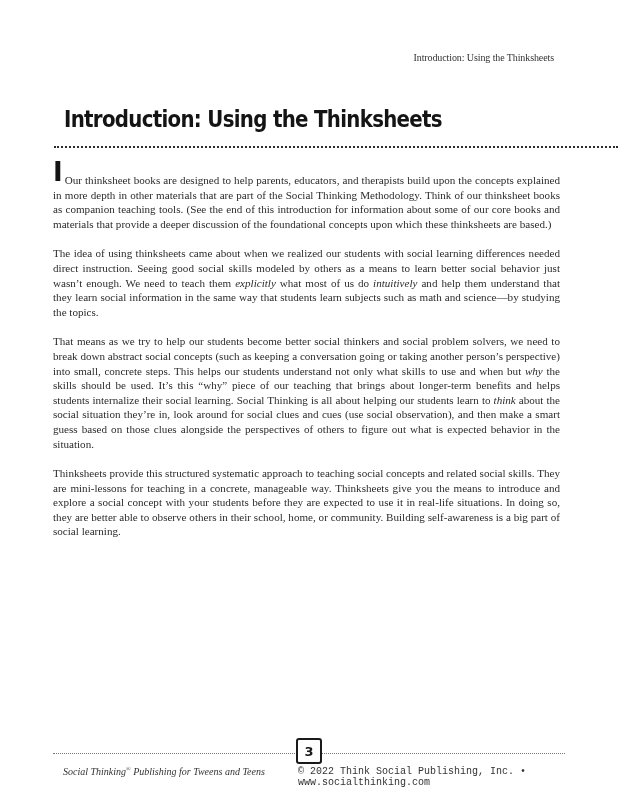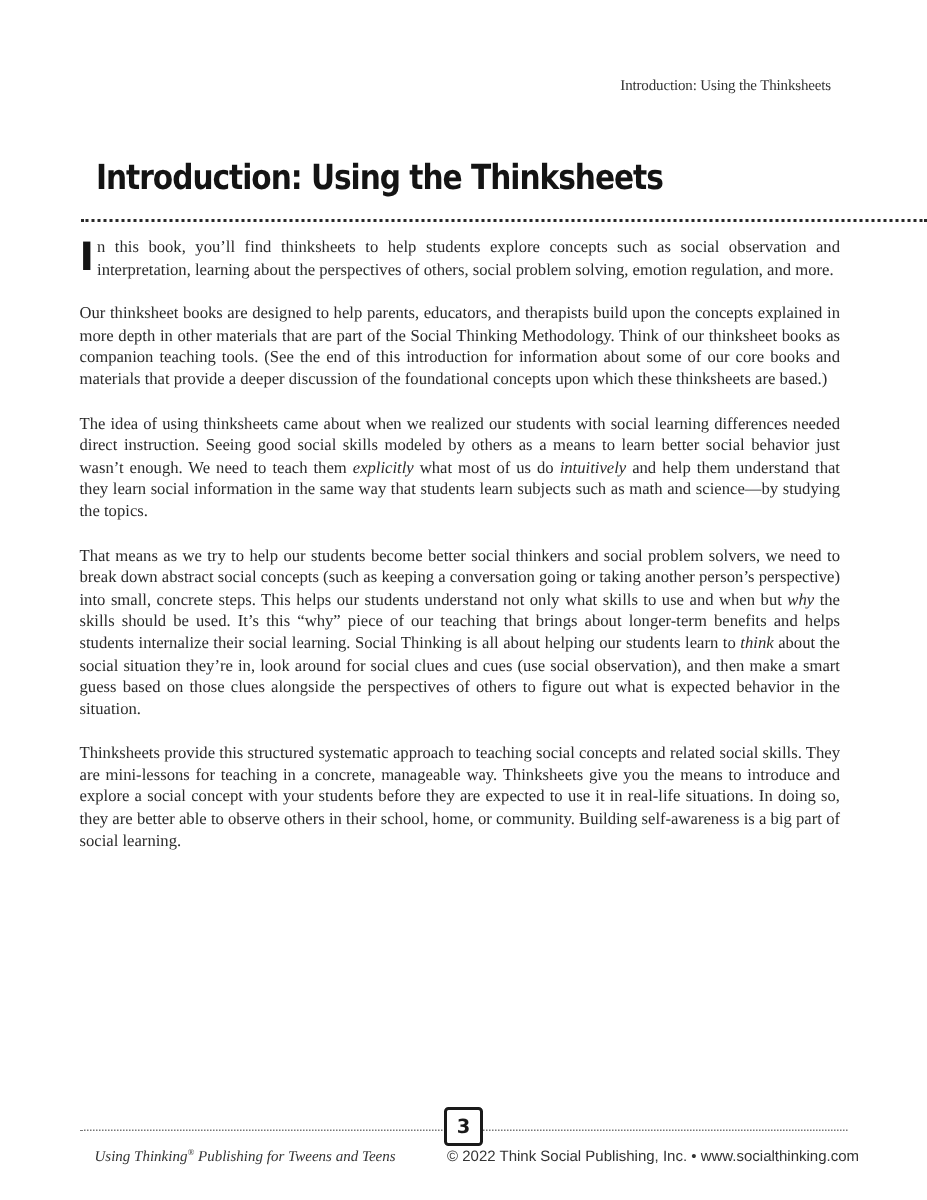--- a/index.html
+++ b/index.html
@@ -105,45 +105,45 @@
       font-size: 10px;
       color: #333;
     }
     .footer-left sup {
       font-size: 6px;
     }
     .footer-right {
       position: absolute;
       top: 766px;
       left: 298px;
-      font-family: Liberation Sans, sans-serif;
+      font-family: Liberation Mono, monospace;
       font-size: 10px;
       color: #333;
     }
   </style>
 </head>
 <body>
 
 <div class="running-head">Introduction: Using the Thinksheets</div>
 
 <h1 class="page-title">Introduction: Using the Thinksheets</h1>
 <div class="title-rule"></div>
 
 <div class="content">
   <p class="para">
-    <span class="drop-cap">I</span><span>n this book, you’ll find thinksheets to help students explore concepts such as social observation and interpretation, learning about the perspectives of others, social problem solving, emotion regulation, and more.</span>
+    <span class="drop-cap">I</span>
   </p>
 
   <p class="para">Our thinksheet books are designed to help parents, educators, and therapists build upon the concepts explained in more depth in other materials that are part of the Social Thinking Methodology. Think of our thinksheet books as companion teaching tools. (See the end of this introduction for information about some of our core books and materials that provide a deeper discussion of the foundational concepts upon which these thinksheets are based.)</p>
 
   <p class="para"><span>The idea of using thinksheets came about when we realized our students with social learning differences needed direct instruction. Seeing good social skills modeled by others as a means to learn better social behavior just wasn’t enough. We need to teach them </span><em>explicitly</em><span> what most of us do </span><em>intuitively</em><span> and help them understand that they learn social information in the same way that students learn subjects such as math and science—by studying the topics.</span></p>
 
   <p class="para"><span>That means as we try to help our students become better social thinkers and social problem solvers, we need to break down abstract social concepts (such as keeping a conversation going or taking another person’s perspective) into small, concrete steps. This helps our students understand not only what skills to use and when but </span><em>why</em><span> the skills should be used. It’s this “why” piece of our teaching that brings about longer-term benefits and helps students internalize their social learning. Social Thinking is all about helping our students learn to </span><em>think</em><span> about the social situation they’re in, look around for social clues and cues (use social observation), and then make a smart guess based on those clues alongside the perspectives of others to figure out what is expected behavior in the situation.</span></p>
 
   <p class="para">Thinksheets provide this structured systematic approach to teaching social concepts and related social skills. They are mini-lessons for teaching in a concrete, manageable way. Thinksheets give you the means to introduce and explore a social concept with your students before they are expected to use it in real-life situations. In doing so, they are better able to observe others in their school, home, or community. Building self-awareness is a big part of social learning.</p>
 </div>
 
 <div class="footer-rule"></div>
 <div class="page-number-box">3</div>
 
-<div class="footer-left"><span>Using Thinking</span><sup>®</sup><span> Publishing for Tweens and Teens</span></div>
+<div class="footer-left"><span>Social Thinking</span><sup>®</sup><span> Publishing for Tweens and Teens</span></div>
 
 <div class="footer-right">© 2022 Think Social Publishing, Inc. • www.socialthinking.com</div>
 
 </body></html>

